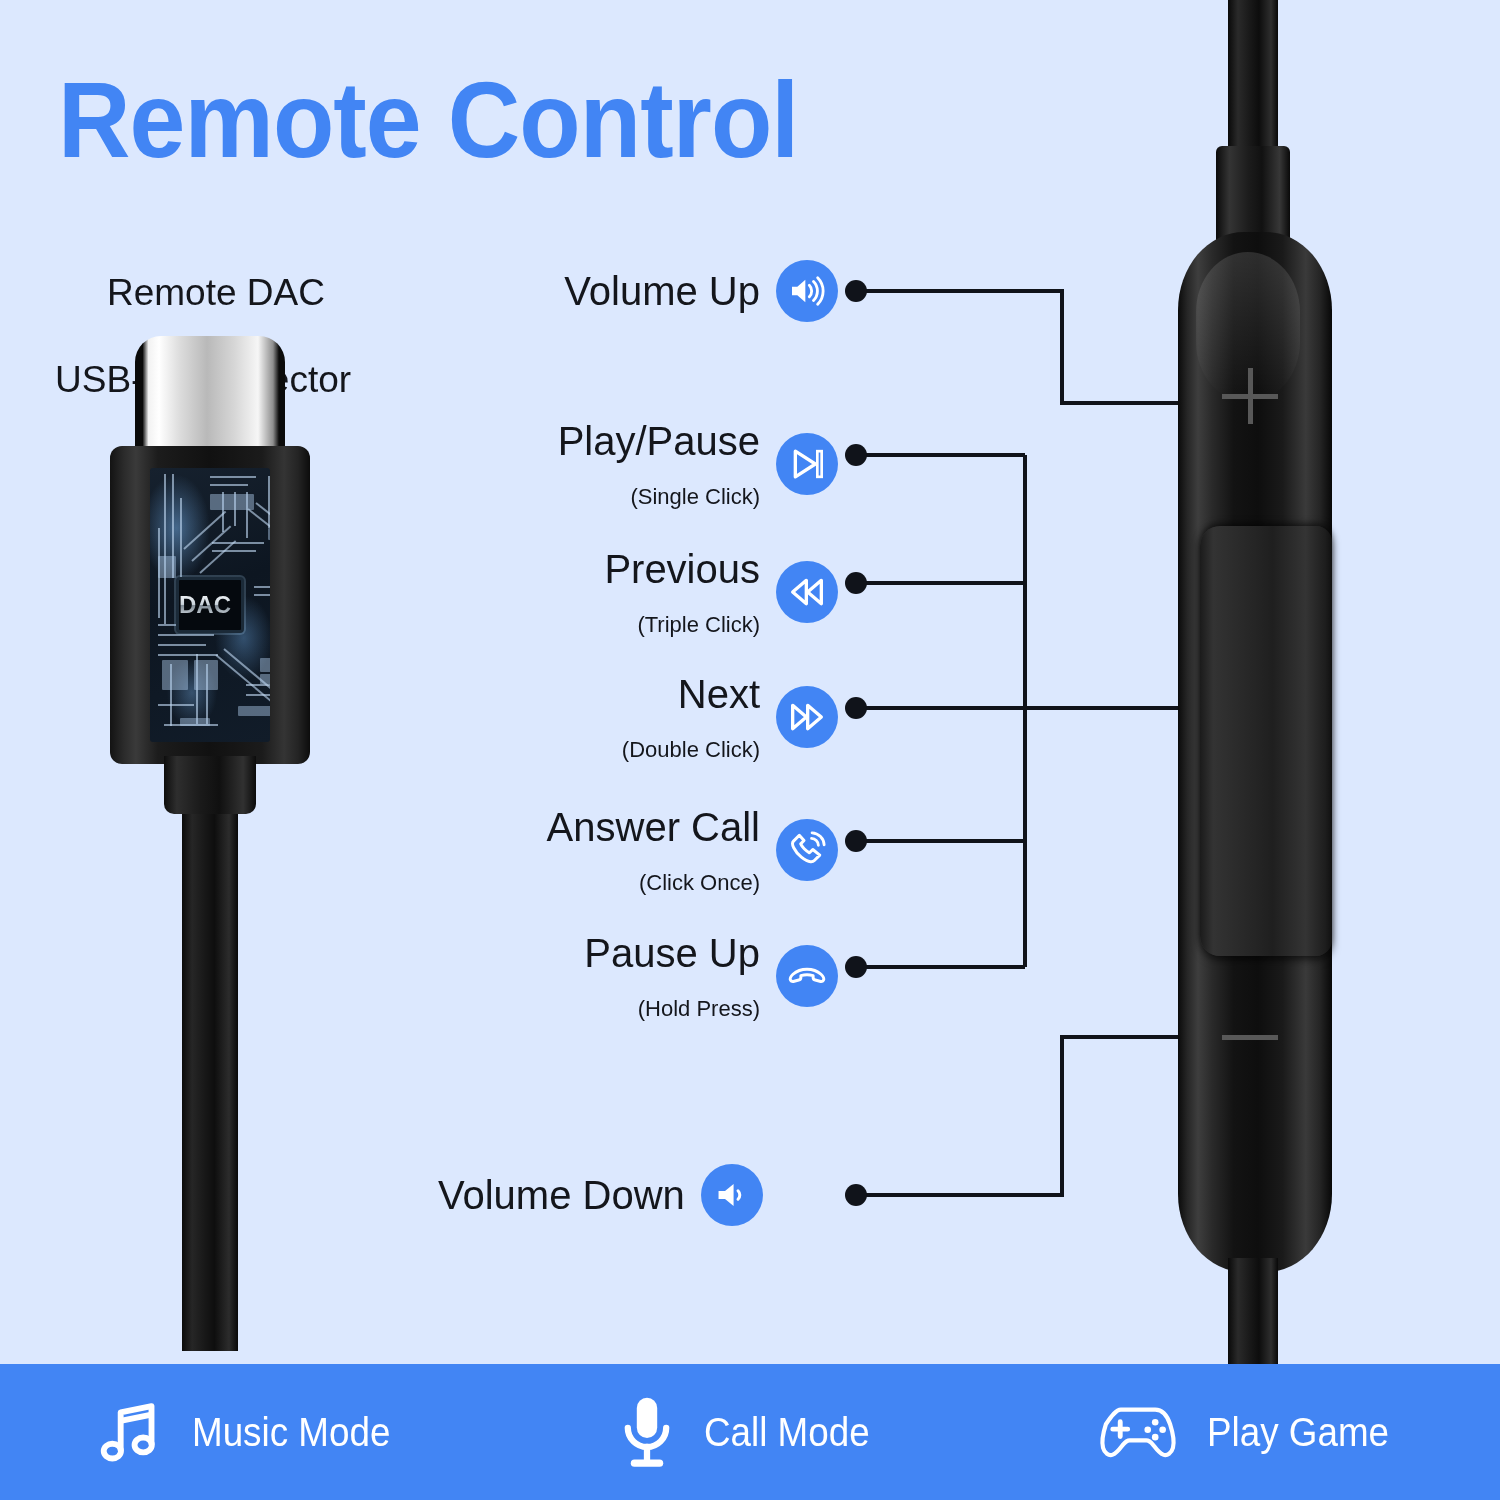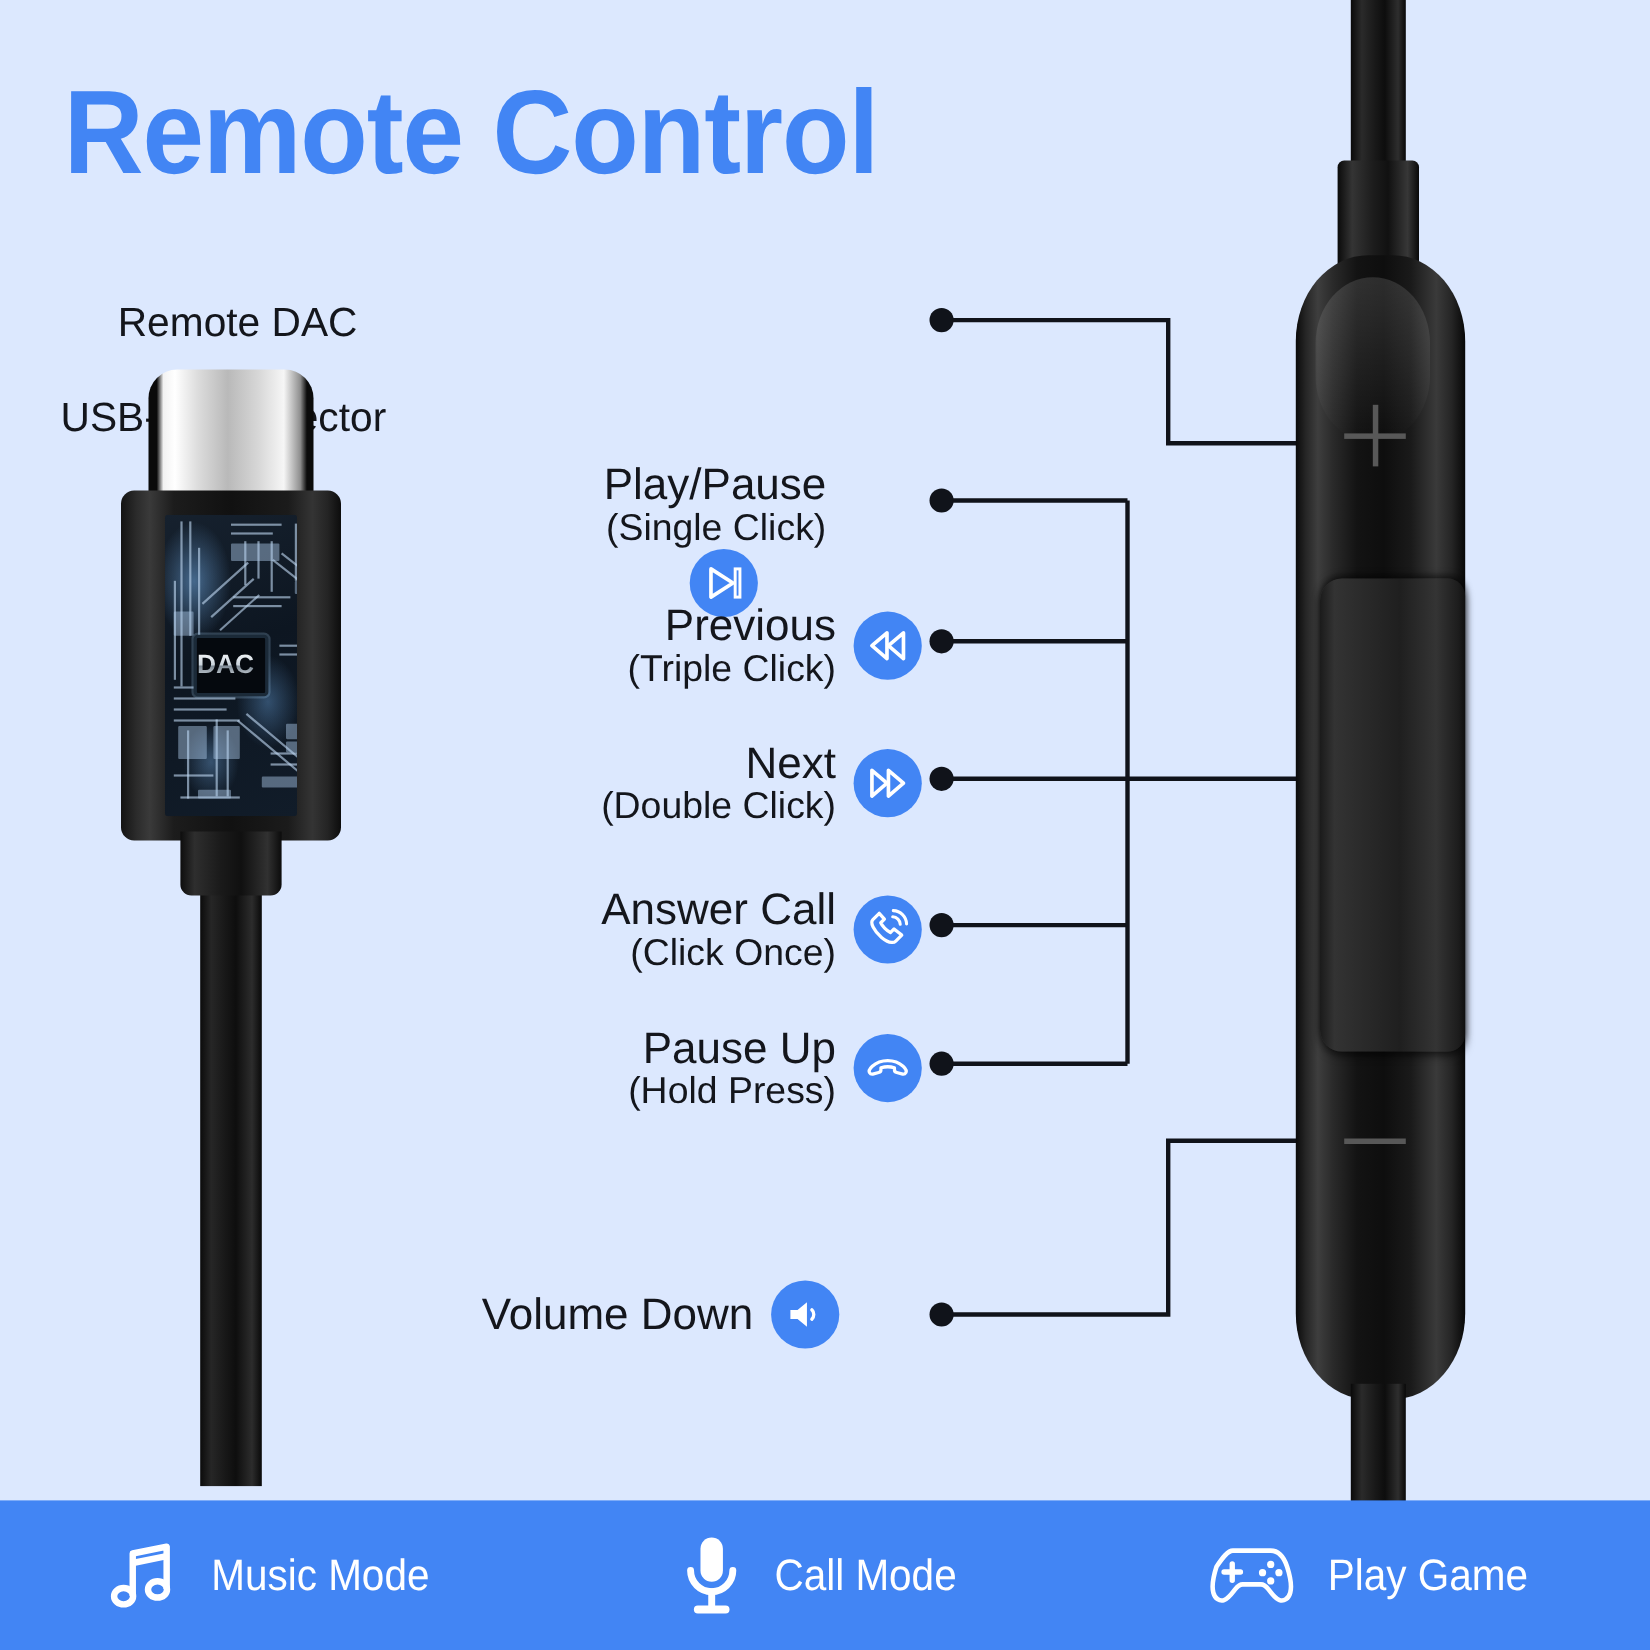--- a/index.html
+++ b/index.html
@@ -94,21 +94,21 @@
     z-index:2;
   }
 
   
   .feat { position:absolute; display:flex; align-items:center; }
   .feat .txt {
     text-align:right; color:#14161c; line-height:1.05;
     padding-right:16px; white-space:nowrap;
   }
   .feat .main { font-size:40px; display:block; }
-  .feat .sub  { font-size:34px; display:block; margin-top:1px; }
+  .feat .sub  { font-size:22px; display:block; margin-top:23px; }
   .badge {
     width:62px; height:62px; border-radius:50%;
     background:#4285f4; flex:0 0 62px;
     display:flex; align-items:center; justify-content:center;
   }
   .badge svg { display:block; }
 
   
   .leaders { position:absolute; inset:0; pointer-events:none; }
 
@@ -268,22 +268,35 @@
       <circle cx="856" cy="291" r="11"></circle>
       <circle cx="856" cy="455" r="11"></circle>
       <circle cx="856" cy="583" r="11"></circle>
       <circle cx="856" cy="708" r="11"></circle>
       <circle cx="856" cy="841" r="11"></circle>
       <circle cx="856" cy="967" r="11"></circle>
       <circle cx="856" cy="1195" r="11"></circle>
     </g>
   </svg>
 
-
-  <div class="feat" style="left:478px; top:420px; width:360px; justify-content:flex-end;flex-direction:column;">
+  <div class="feat" style="left:478px; top:260px; width:360px; justify-content:flex-end;">
+    <div class="txt">
+      <span class="main">Volume Up</span>
+    </div>
+    <div class="badge">
+      <svg width="40" height="40" viewBox="0 0 24 24">
+        <path d="M3 9.5h3.2L11 5.2v13.6L6.2 14.5H3z" fill="#ffffff"></path>
+        <path d="M13.4 8.6a4.8 4.8 0 0 1 0 6.8" stroke="#ffffff" stroke-width="1.7" fill="none" stroke-linecap="round"></path>
+        <path d="M15.9 6.3a8.1 8.1 0 0 1 0 11.4" stroke="#ffffff" stroke-width="1.7" fill="none" stroke-linecap="round"></path>
+        <path d="M18.4 4a11.4 11.4 0 0 1 0 16" stroke="#ffffff" stroke-width="1.7" fill="none" stroke-linecap="round"></path>
+      </svg>
+    </div>
+  </div>
+
+  <div class="feat" style="left:478px; top:420px; width:360px; justify-content:flex-end;">
     <div class="txt">
       <span class="main">Play/Pause</span>
       <span class="sub">(Single Click)</span>
     </div>
     <div class="badge">
       <svg width="40" height="40" viewBox="0 0 24 24">
         <path d="M5 4.3 17 12 5 19.7z" fill="none" stroke="#ffffff" stroke-width="2" stroke-linejoin="round"></path>
         <rect x="18.2" y="4.3" width="2.6" height="15.4" fill="none" stroke="#ffffff" stroke-width="1.6"></rect>
       </svg>
     </div>

